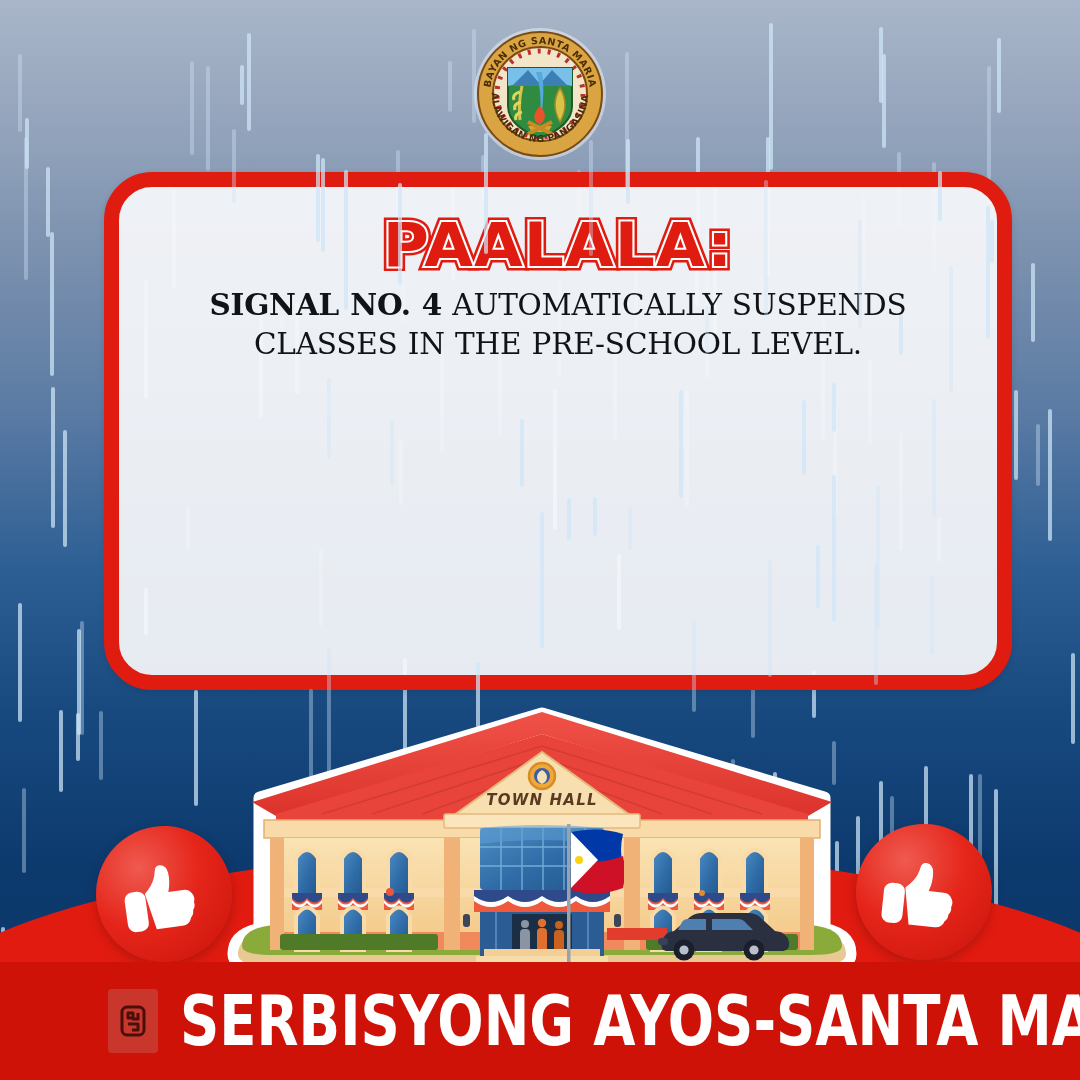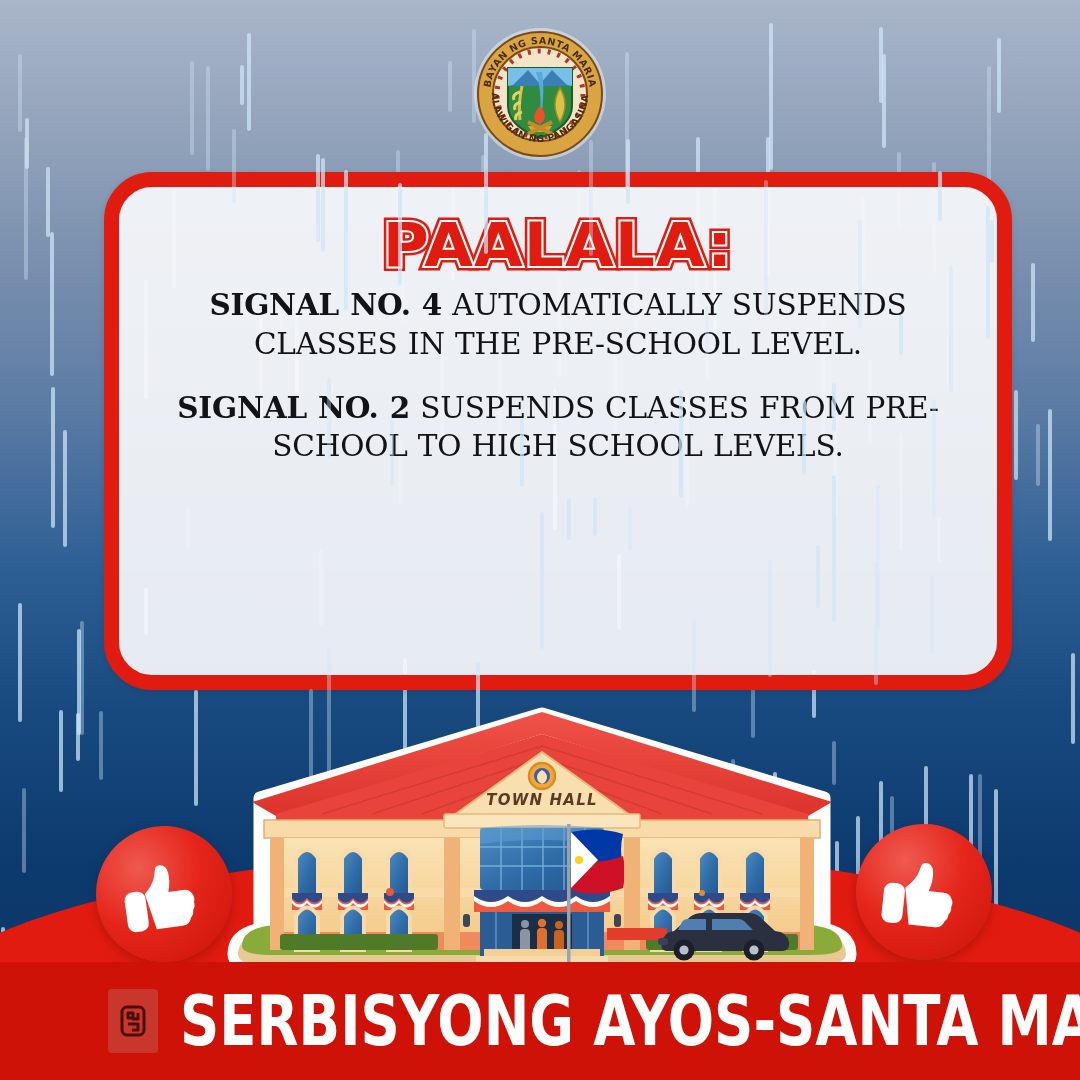--- a/index.html
+++ b/index.html
@@ -263,23 +263,20 @@
     </svg>
   </div>
 
   <div id="notice-card">
     <div id="notice-title" style="position: relative; text-shadow: none;"><span style="position: relative; color: rgb(224, 27, 16); -webkit-text-stroke: 9px rgb(224, 27, 16); paint-order: stroke;">PAALALA:</span><span style="position: absolute; left: 50%; top: 0px; transform: translateX(-50%); color: transparent; -webkit-text-stroke: 4px rgb(255, 255, 255); white-space: nowrap;">PAALALA:</span><span style="position: absolute; left: 50%; top: 0px; transform: translateX(-50%); color: rgb(224, 27, 16); -webkit-text-stroke: 0px; white-space: nowrap;">PAALALA:</span></div>
 
     <p class="notice-para">
       <b>SIGNAL NO. 4</b><span> AUTOMATICALLY SUSPENDS CLASSES IN THE PRE-SCHOOL LEVEL.</span>
     </p>
 
-    <p class="notice-para">
-      <b>SIGNAL NO. 2</b><span> SUSPENDS CLASSES FROM PRE-SCHOOL TO HIGH SCHOOL LEVELS.</span>
-    </p>
 
   </div>
 
   <div class="rain-layer" id="rain-front">
       <div class="drop" style="left: 63.245px; top: 430.052px; height: 116.87px;"></div>
       <div class="drop dim" style="left: 467.515px; top: 897.004px; height: 130.028px;"></div>
       <div class="drop dim" style="left: 308.944px; top: 688.749px; height: 139.467px;"></div>
       <div class="drop" style="left: 476.197px; top: 662.488px; height: 137.09px;"></div>
       <div class="drop" style="left: 593.381px; top: 497.445px; height: 38.9509px;"></div>
       <div class="drop" style="left: 938.271px; top: 170.974px; height: 49.6041px;"></div>

